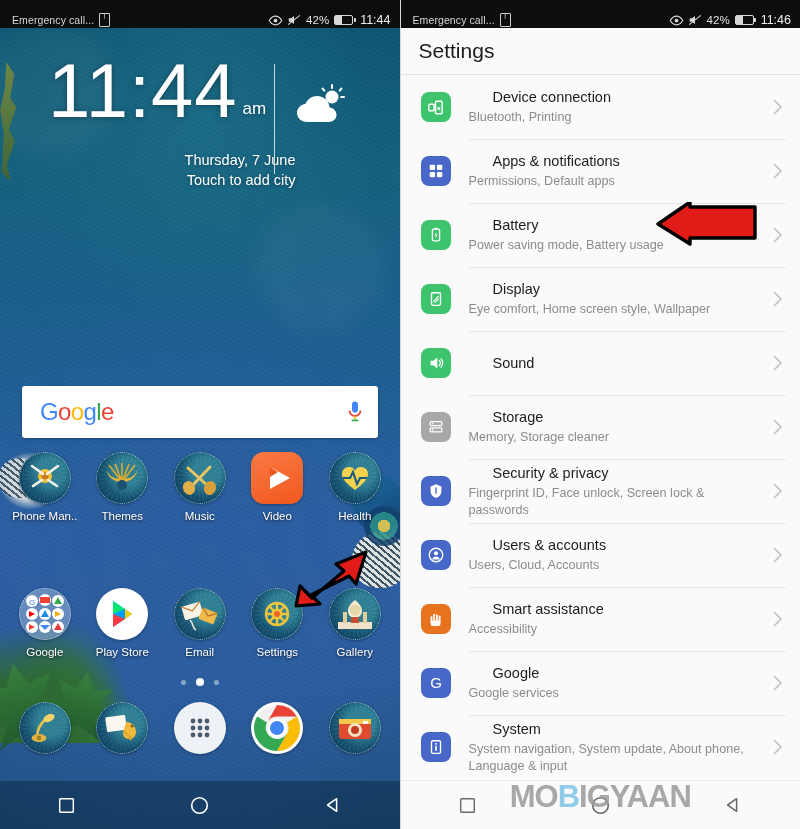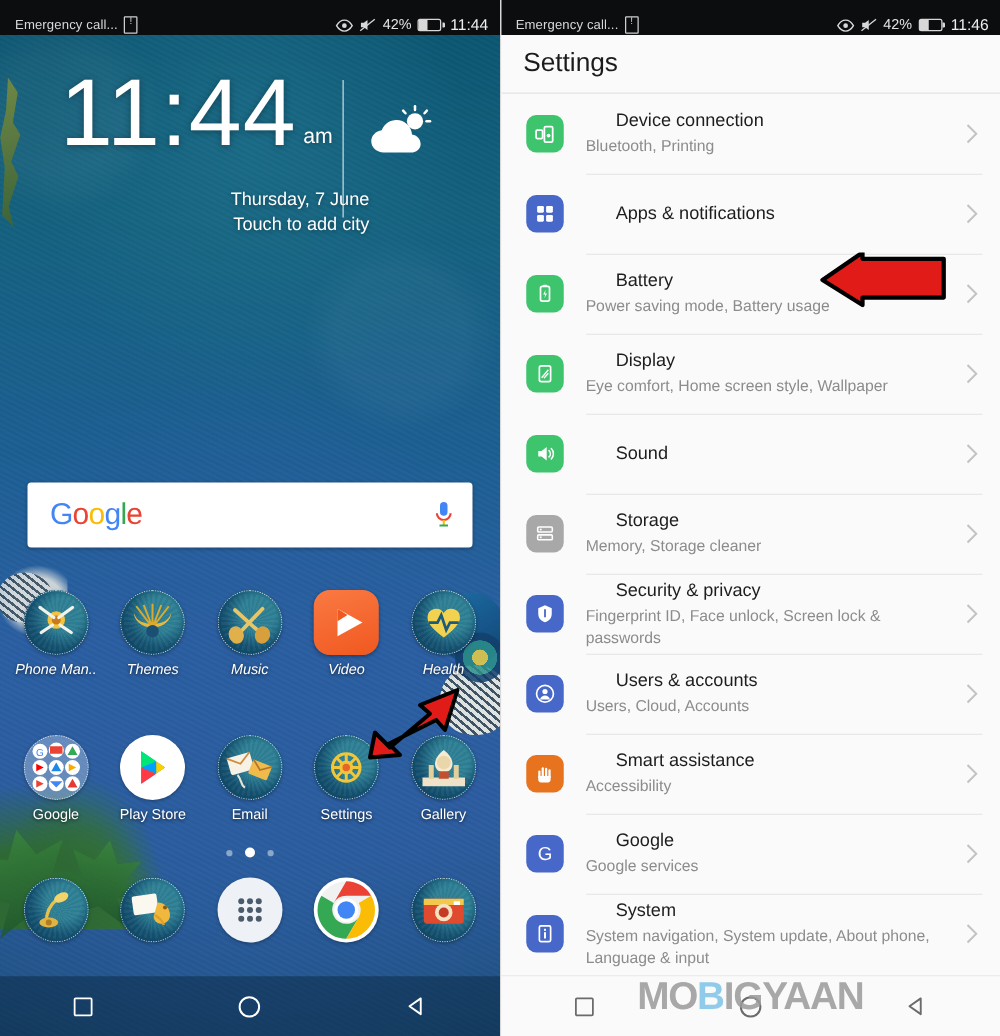--- a/index.html
+++ b/index.html
@@ -96,21 +96,21 @@
     box-shadow:0 1px 3px rgba(0,0,0,.28);display:flex;align-items:center;justify-content:space-between;
     padding:0 16px 0 18px;box-sizing:border-box;
   }
   .glogo{font-size:24px;letter-spacing:-.6px;font-family:"Liberation Sans",sans-serif;}
   .glogo b{font-weight:400;}
   .g1{color:#4285f4}.g2{color:#ea4335}.g3{color:#fbbc05}.g4{color:#4285f4}.g5{color:#34a853}.g6{color:#ea4335}
   .mic{width:15px;height:24px;position:relative;}
 
   
   .apps-row{position:absolute;left:0;right:0;display:flex;justify-content:space-around;padding:0 6px;box-sizing:border-box;}
-  .row1{top:472px;font-style:italic;}
+  .row1{top:452px;}
   .row2{top:588px;}
   .app{width:68px;display:flex;flex-direction:column;align-items:center;}
   .app-ic{width:52px;height:52px;border-radius:50%;position:relative;overflow:hidden;
     box-shadow:0 1px 3px rgba(0,0,0,.3);}
   .app-ic.rnd{border-radius:13px;}
   .app-ic .ring{position:absolute;inset:0;border-radius:50%;
     border:1.6px dotted rgba(225,230,235,.8);box-sizing:border-box;}
   .app-lb{margin-top:6px;font-size:11.5px;color:#fff;text-shadow:0 1px 3px rgba(0,0,0,.7);white-space:nowrap;}
 
   .huawei-bg{position:absolute;inset:0;
@@ -563,20 +563,21 @@
               <g fill="#fff">
                 <rect x="3" y="3" width="6" height="6" rx="1.2"></rect>
                 <rect x="11" y="3" width="6" height="6" rx="1.2"></rect>
                 <rect x="3" y="11" width="6" height="6" rx="1.2"></rect>
                 <rect x="11" y="11" width="6" height="6" rx="1.2"></rect>
               </g>
             </svg>
         </div>
         <div class="s-txt">
           <div class="s-title">Apps &amp; notifications</div>
+          <div class="s-sub">Permissions, Default apps</div>
         </div>
         <div class="chev">
             <svg width="12" height="18" viewBox="0 0 12 18">
               <path d="M2 2 L9 9 L2 16" fill="none" stroke="#c2c2c2" stroke-width="1.6"></path>
             </svg>
           </div>
       </div>
 
       <div class="srow">
         <div class="sep"></div>

